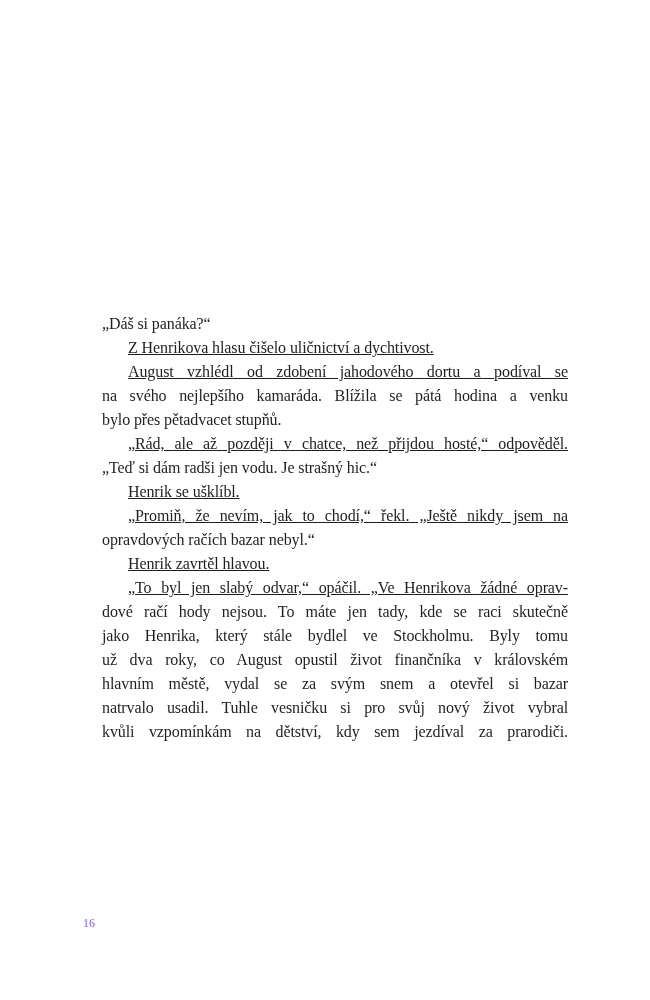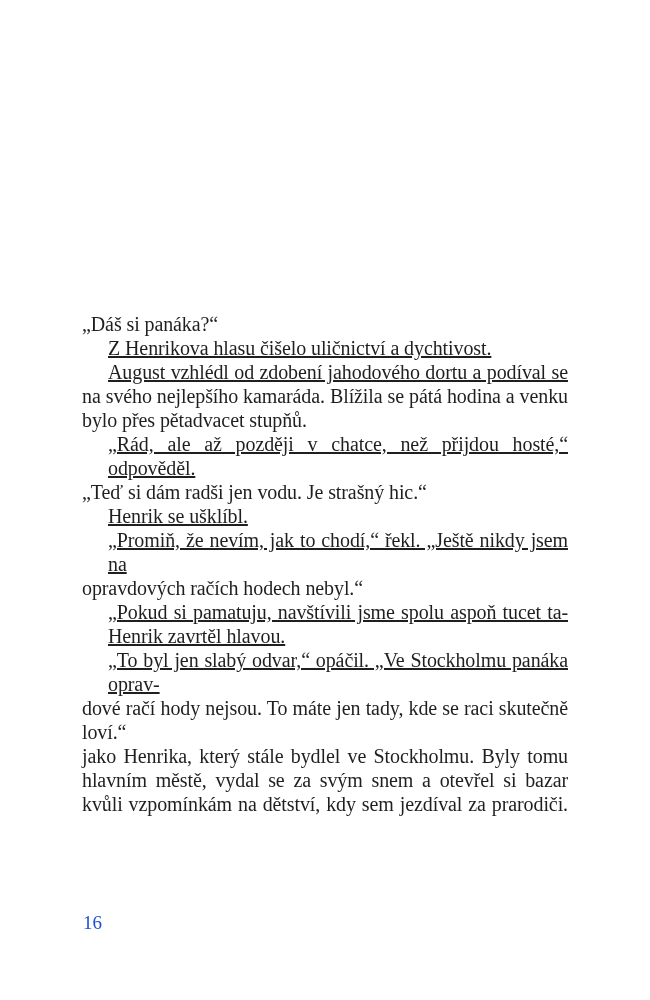--- a/index.html
+++ b/index.html
@@ -16,61 +16,62 @@
     color: #1f1f1f;
     overflow: hidden;
   }
   .text-block {
     position: absolute;
     left: 82px;
     top: 312px;
     width: 486px;
   }
   .line {
-    font-size: 20px;
+    font-size: 16px;
     line-height: 24px;
     letter-spacing: -0.1px;
     white-space: normal;
     text-rendering: optimizeLegibility;
+    margin-left: 20px;
   }
   .line.indent {
     padding-left: 26px;
     text-decoration: underline;
   }
   .line.justify {
     text-align: justify;
     text-align-last: justify;
   }
   .page-number {
     position: absolute;
     left: 83px;
     top: 914px;
-    font-size: 19px;
+    font-size: 12px;
     line-height: 18px;
-    color: #1d4ed8;
+    color: #8b5cf6;
   }
 </style>
 </head>
 <body>
 
 <div class="page">
   <div class="text-block" id="text-block">
       <div class="line">„Dáš si panáka?“</div>
       <div class="line indent">Z Henrikova hlasu čišelo uličnictví a dychtivost.</div>
       <div class="line indent justify">August vzhlédl od zdobení jahodového dortu a podíval se</div>
       <div class="line justify">na svého nejlepšího kamaráda. Blížila se pátá hodina a venku</div>
       <div class="line">bylo přes pětadvacet stupňů.</div>
       <div class="line indent justify">„Rád, ale až později v chatce, než přijdou hosté,“ odpověděl.</div>
       <div class="line">„Teď si dám radši jen vodu. Je strašný hic.“</div>
       <div class="line indent">Henrik se ušklíbl.</div>
       <div class="line indent justify">„Promiň, že nevím, jak to chodí,“ řekl. „Ještě nikdy jsem na</div>
-      <div class="line">opravdových račích hodech nebyl.“</div>
-      <div class="line indent justify">„Pokud si pamatuju, navštívili jsme spolu aspoň tucet ta-</div>
+      <div class="line">opravdových račích bazar nebyl.“</div>
       <div class="line indent">Henrik zavrtěl hlavou.</div>
-      <div class="line indent justify">„To byl jen slabý odvar,“ opáčil. „Ve Stockholmu panáka oprav-</div>
+      <div class="line indent justify">„To byl jen slabý odvar,“ opáčil. „Ve Henrikova žádné oprav-</div>
       <div class="line justify">dové račí hody nejsou. To máte jen tady, kde se raci skutečně</div>
-      <div class="line">loví.“</div>
       <div class="line justify">jako Henrika, který stále bydlel ve Stockholmu. Byly tomu</div>
+      <div class="line justify">už dva roky, co August opustil život finančníka v královském</div>
       <div class="line justify">hlavním městě, vydal se za svým snem a otevřel si bazar</div>
+      <div class="line justify">natrvalo usadil. Tuhle vesničku si pro svůj nový život vybral</div>
       <div class="line justify">kvůli vzpomínkám na dětství, kdy sem jezdíval za prarodiči.</div>
     </div>
   <div class="page-number">16</div>
 </div>
 
 </body></html>

